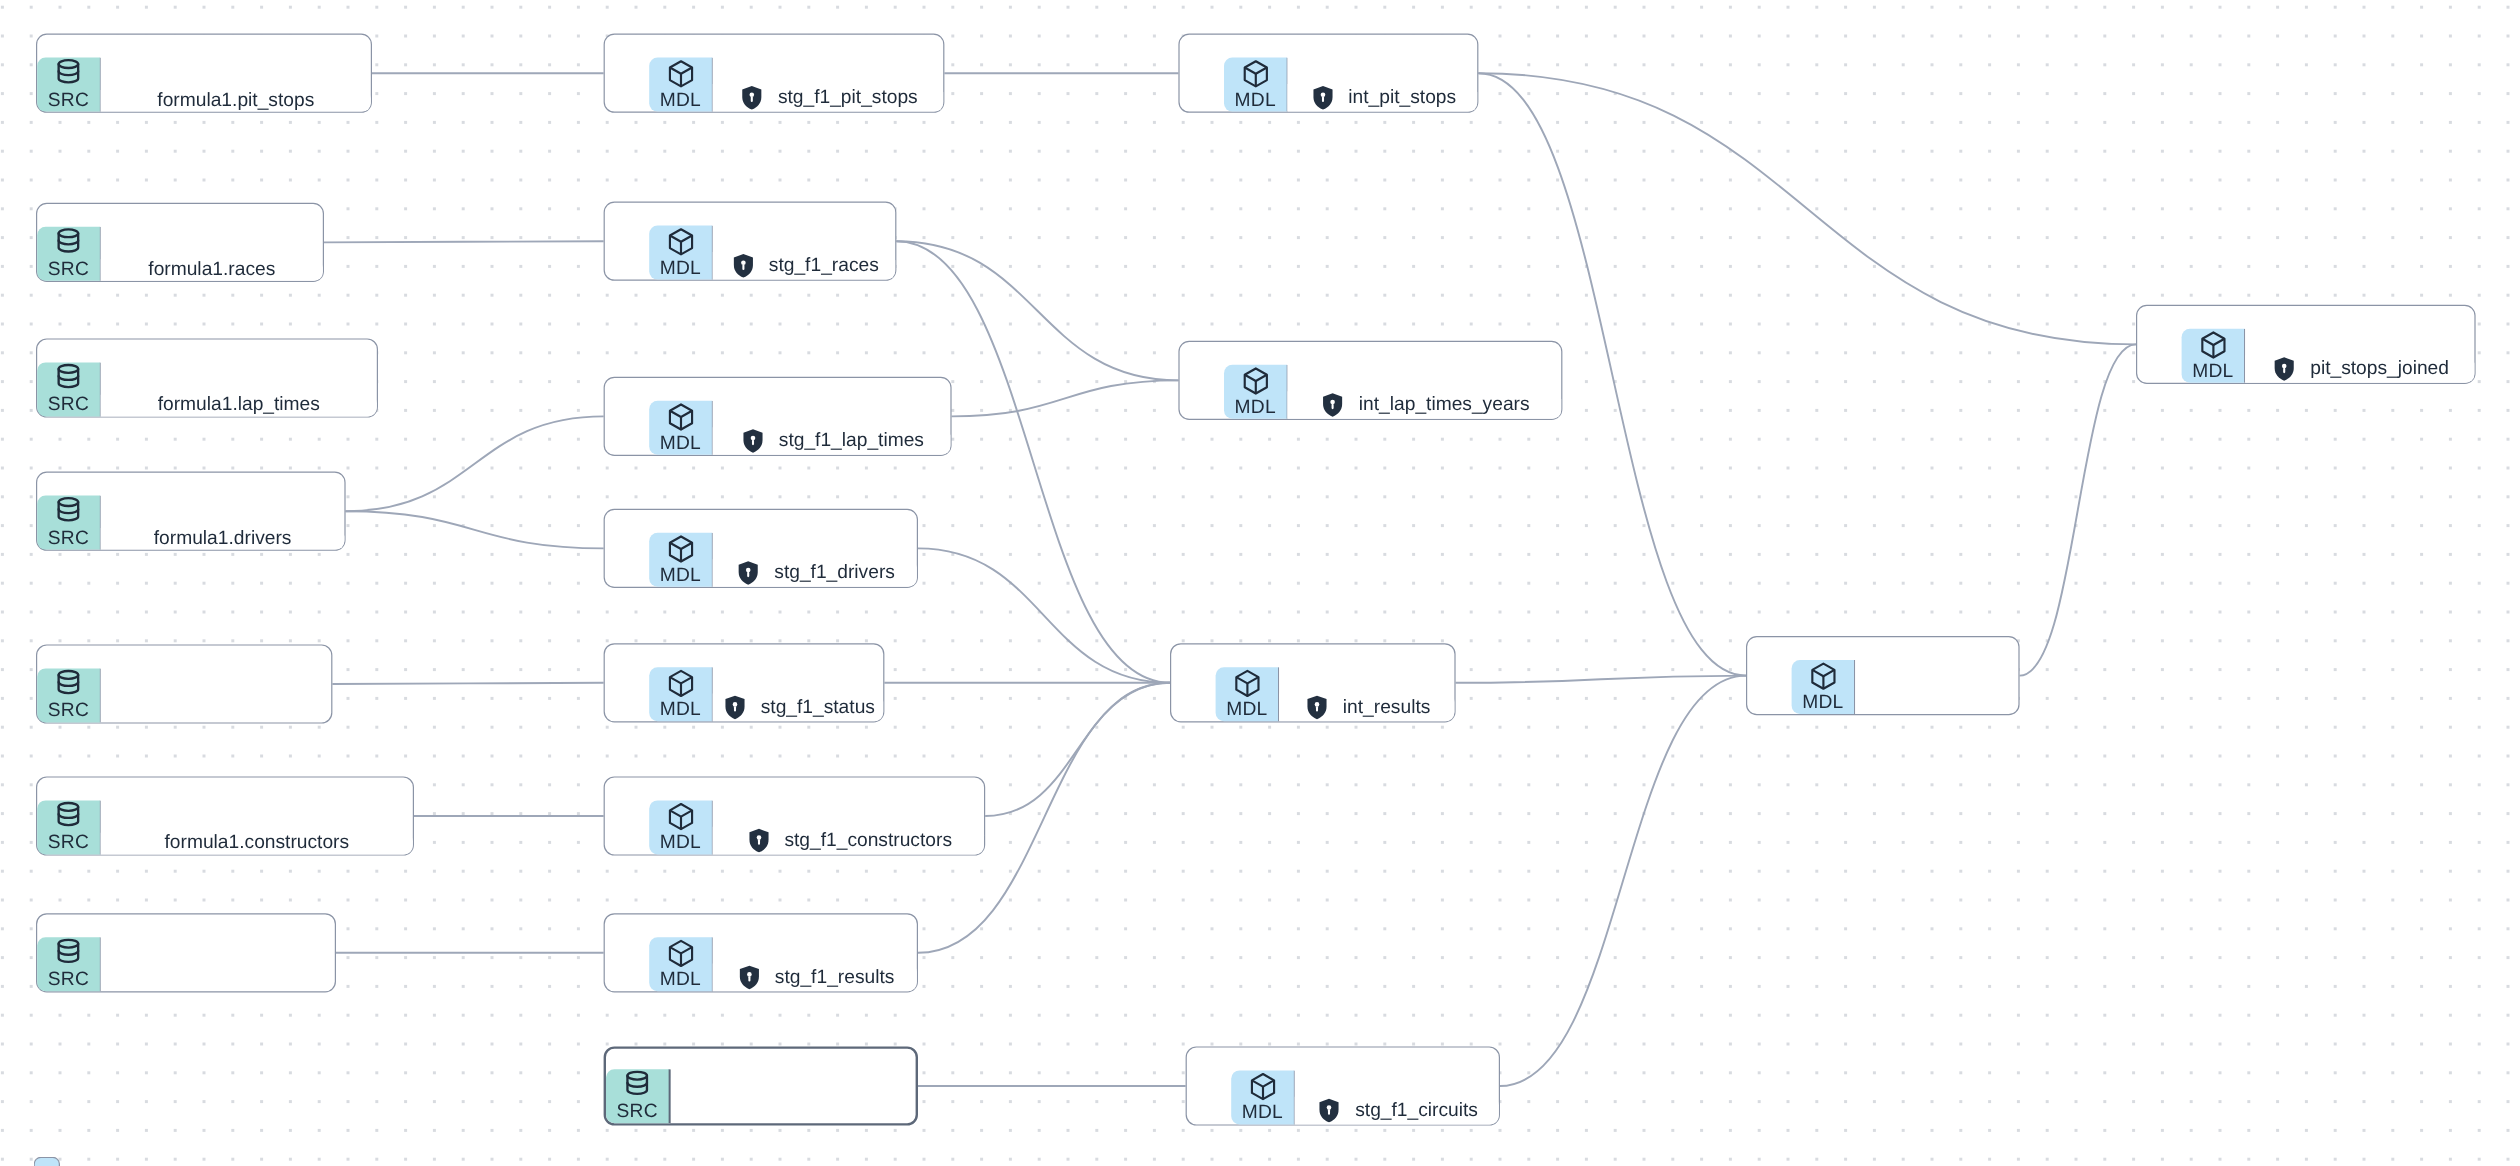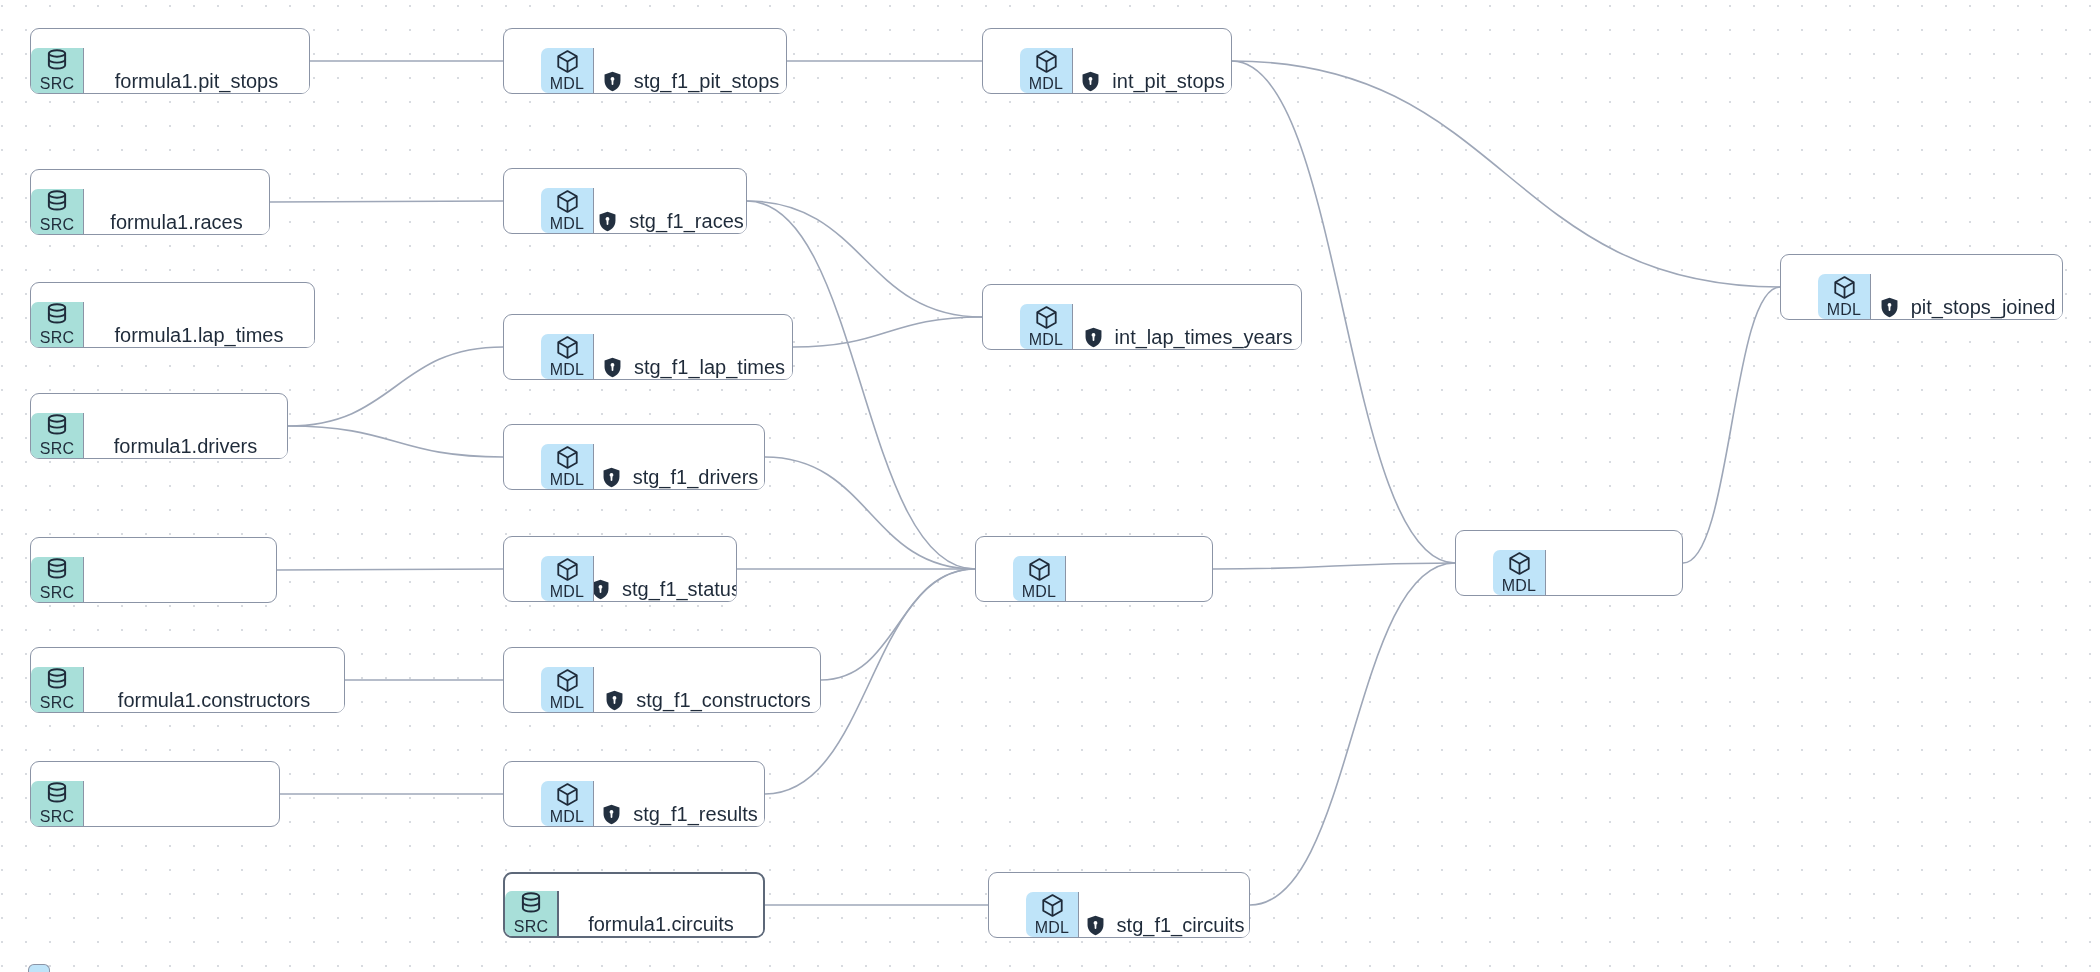--- a/index.html
+++ b/index.html
@@ -75,21 +75,21 @@
     background: #fff;
     overflow: hidden;
   }
   .shield-icon-wrap {
     flex: none;
     display: block;
     height: 23px;
     color: var(--shield, #233040);
   }
   .node-label {
-    font-size: 20px;
+    font-size: 16px;
     color: var(--text, #1f2b3a);
     white-space: nowrap;
   }
   .node-fragment {
     position: absolute;
     left: 28px; top: 964px;
     width: 22px; height: 8px;
     box-sizing: border-box;
     background: var(--blue, #bfe4f9);
     border: 1.5px solid var(--border, #8b94a6);
@@ -345,20 +345,28 @@
     <div class="icon-section">
       <span class="node-icon">
           <svg viewBox="0 0 24 24" width="27" height="27" fill="none" stroke="currentColor" stroke-width="1.6" stroke-linejoin="round">
             <path d="M12 2.7 20.2 7.35v9.3L12 21.3 3.8 16.65v-9.3Z"></path>
             <path d="M3.8 7.35 12 12l8.2-4.65"></path>
             <path d="M12 12v9.3"></path>
           </svg>
         </span>
       <span class="badge-label">MDL</span>
     </div>
+    <div class="body-section">
+      <span class="shield-icon-wrap"><svg viewBox="0 0 24 24" width="23" height="23">
+            <path fill="currentColor" d="M12 1.8 20.3 4.8v6.4c0 5.2-3.3 9-8.3 11-5-2-8.3-5.8-8.3-11V4.8Z"></path>
+            <circle cx="12" cy="9.4" r="2" fill="#fff"></circle>
+            <rect x="11.1" y="10.9" width="1.8" height="4.7" rx="0.9" fill="#fff"></rect>
+          </svg></span>
+      <span class="node-label">int_results</span>
+    </div>
   </div>
     <div class="node model" style="left: 1455px; top: 530px; width: 228px; height: 66px;">
     <div class="icon-section">
       <span class="node-icon">
           <svg viewBox="0 0 24 24" width="27" height="27" fill="none" stroke="currentColor" stroke-width="1.6" stroke-linejoin="round">
             <path d="M12 2.7 20.2 7.35v9.3L12 21.3 3.8 16.65v-9.3Z"></path>
             <path d="M3.8 7.35 12 12l8.2-4.65"></path>
             <path d="M12 12v9.3"></path>
           </svg>
         </span>
@@ -437,24 +445,20 @@
     <div class="icon-section">
       <span class="node-icon">
           <svg viewBox="0 0 24 24" width="26" height="26" fill="none" stroke="currentColor" stroke-width="1.8" stroke-linecap="round" stroke-linejoin="round">
             <ellipse cx="12" cy="5" rx="7.5" ry="3"></ellipse>
             <path d="M4.5 5v5.5c0 1.66 3.36 3 7.5 3s7.5-1.34 7.5-3V5"></path>
             <path d="M4.5 10.5V16c0 1.66 3.36 3 7.5 3s7.5-1.34 7.5-3v-5.5"></path>
           </svg>
         </span>
       <span class="badge-label">SRC</span>
     </div>
-    <div class="body-section">
-
-      <span class="node-label">formula1.circuits</span>
-    </div>
   </div>
     <div class="node model" style="left: 988px; top: 872px; width: 262px; height: 66px;">
     <div class="icon-section">
       <span class="node-icon">
           <svg viewBox="0 0 24 24" width="27" height="27" fill="none" stroke="currentColor" stroke-width="1.6" stroke-linejoin="round">
             <path d="M12 2.7 20.2 7.35v9.3L12 21.3 3.8 16.65v-9.3Z"></path>
             <path d="M3.8 7.35 12 12l8.2-4.65"></path>
             <path d="M12 12v9.3"></path>
           </svg>
         </span>

